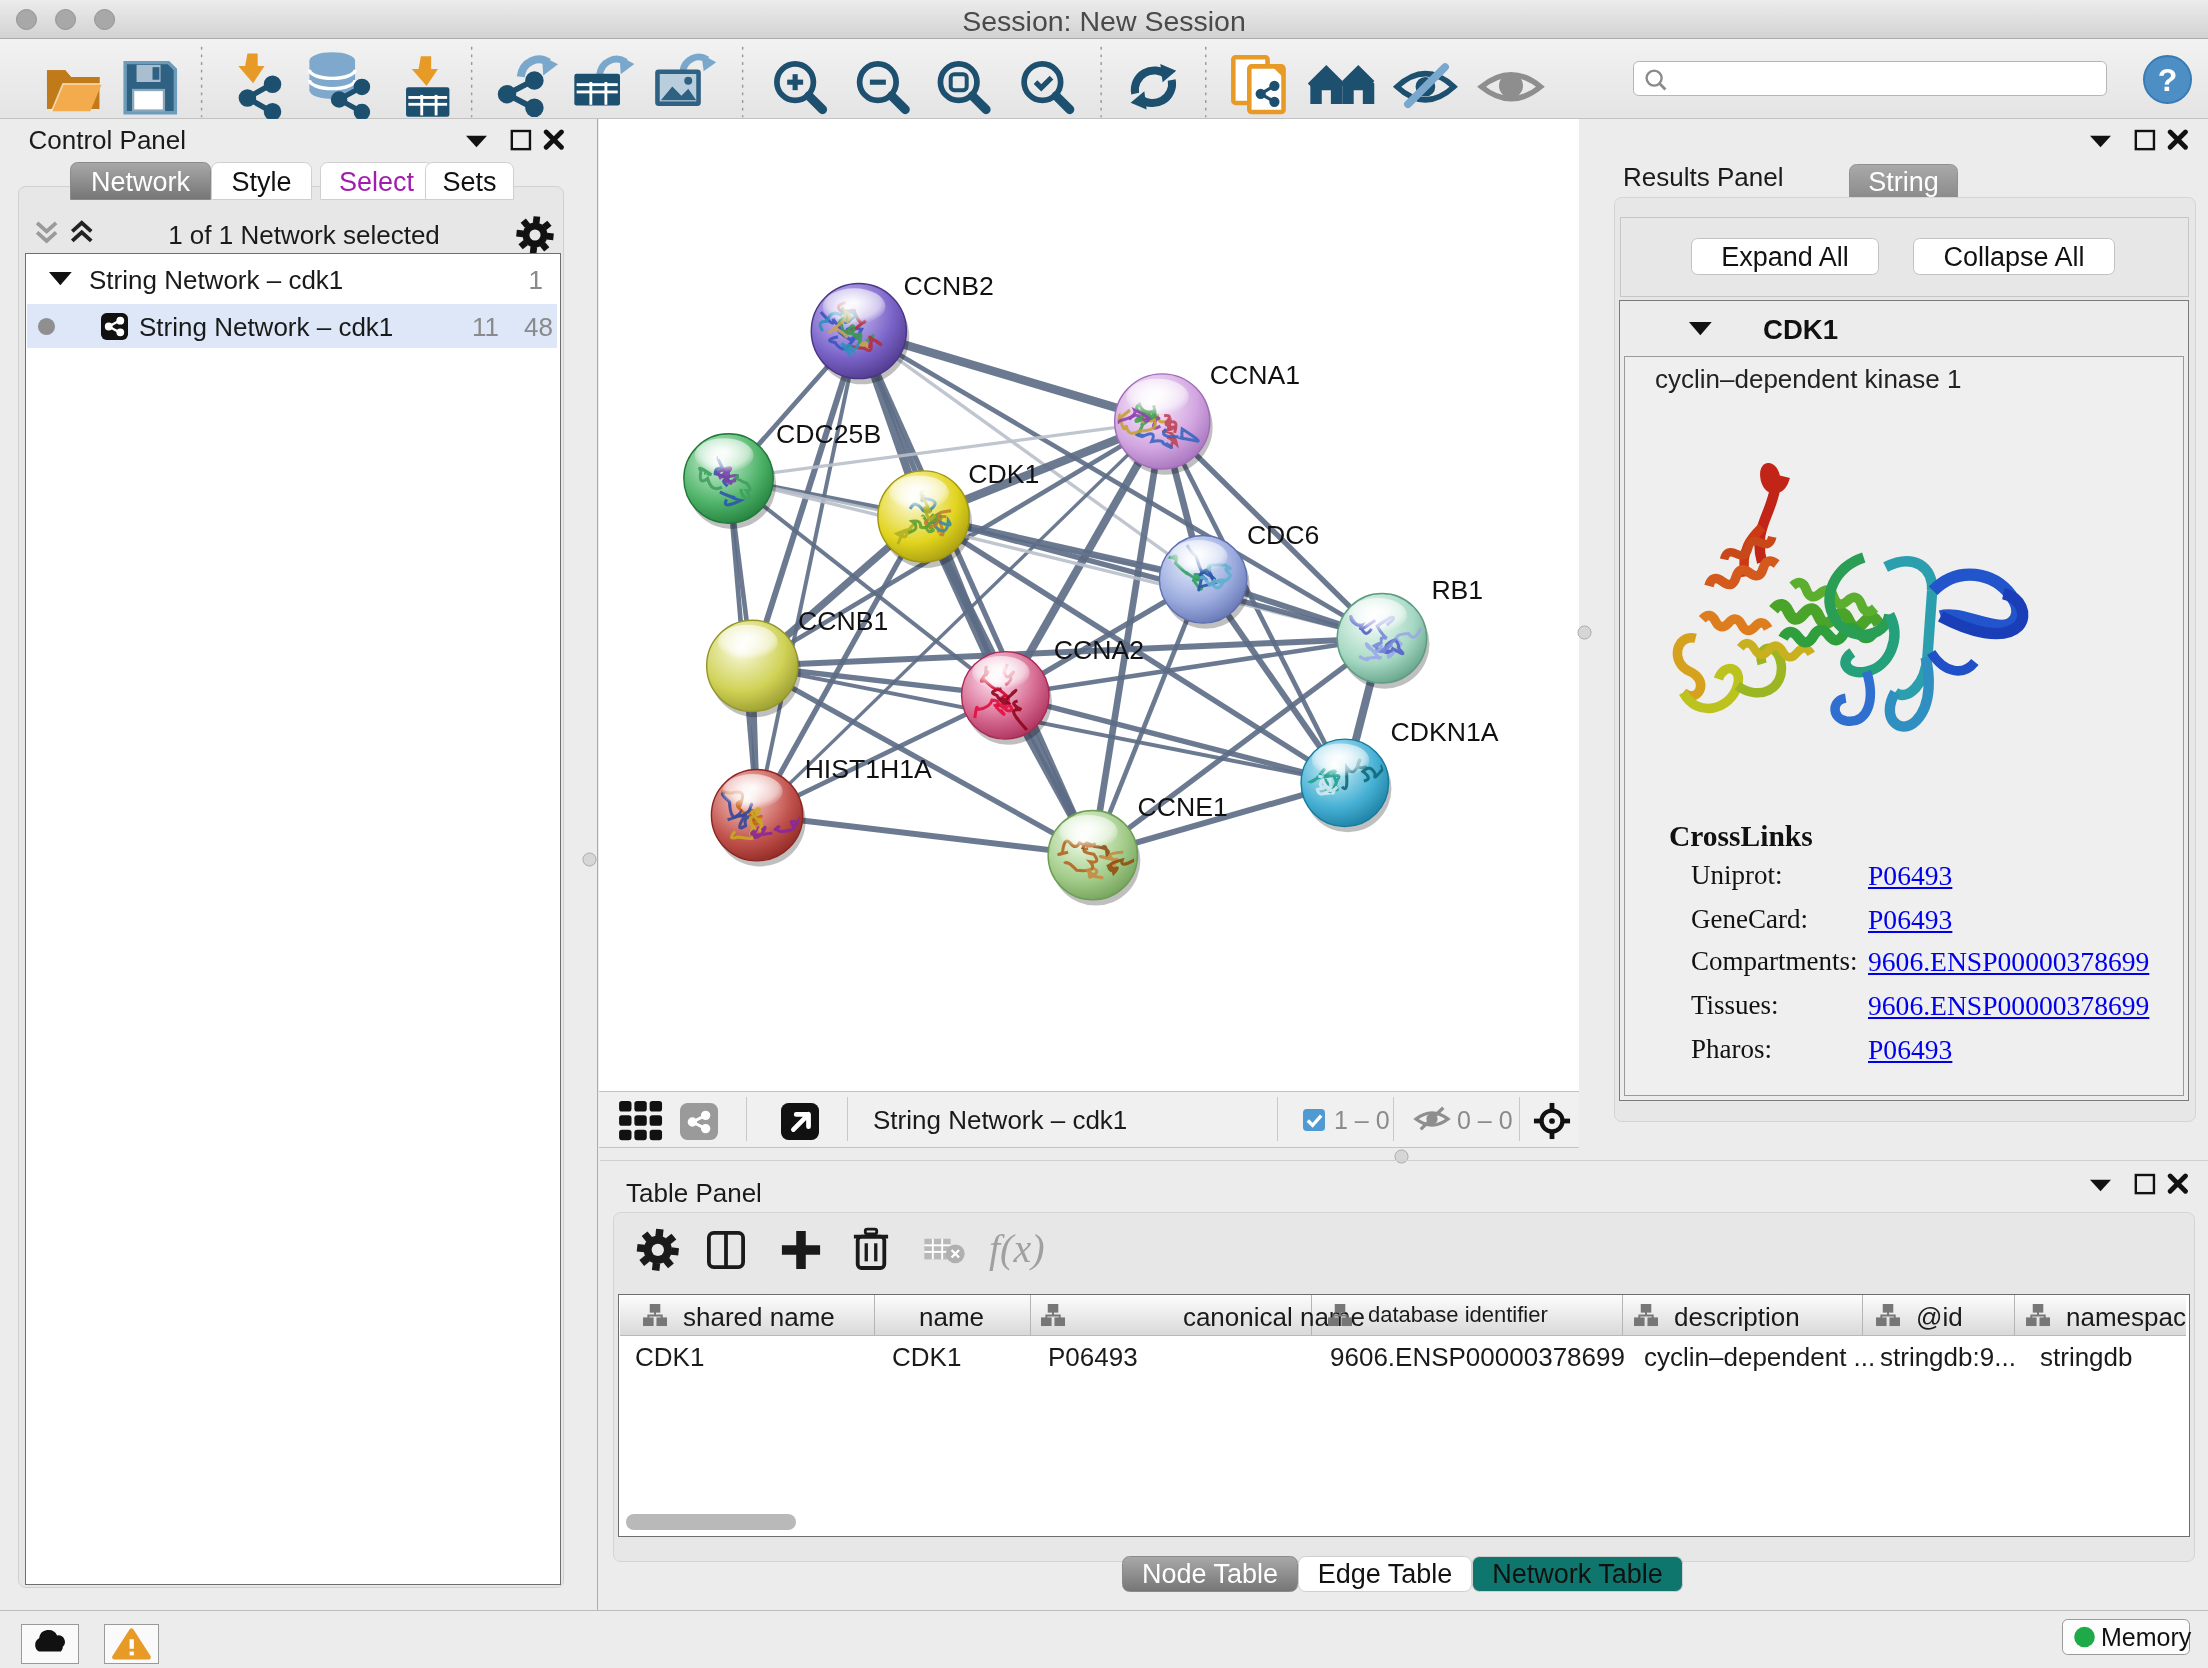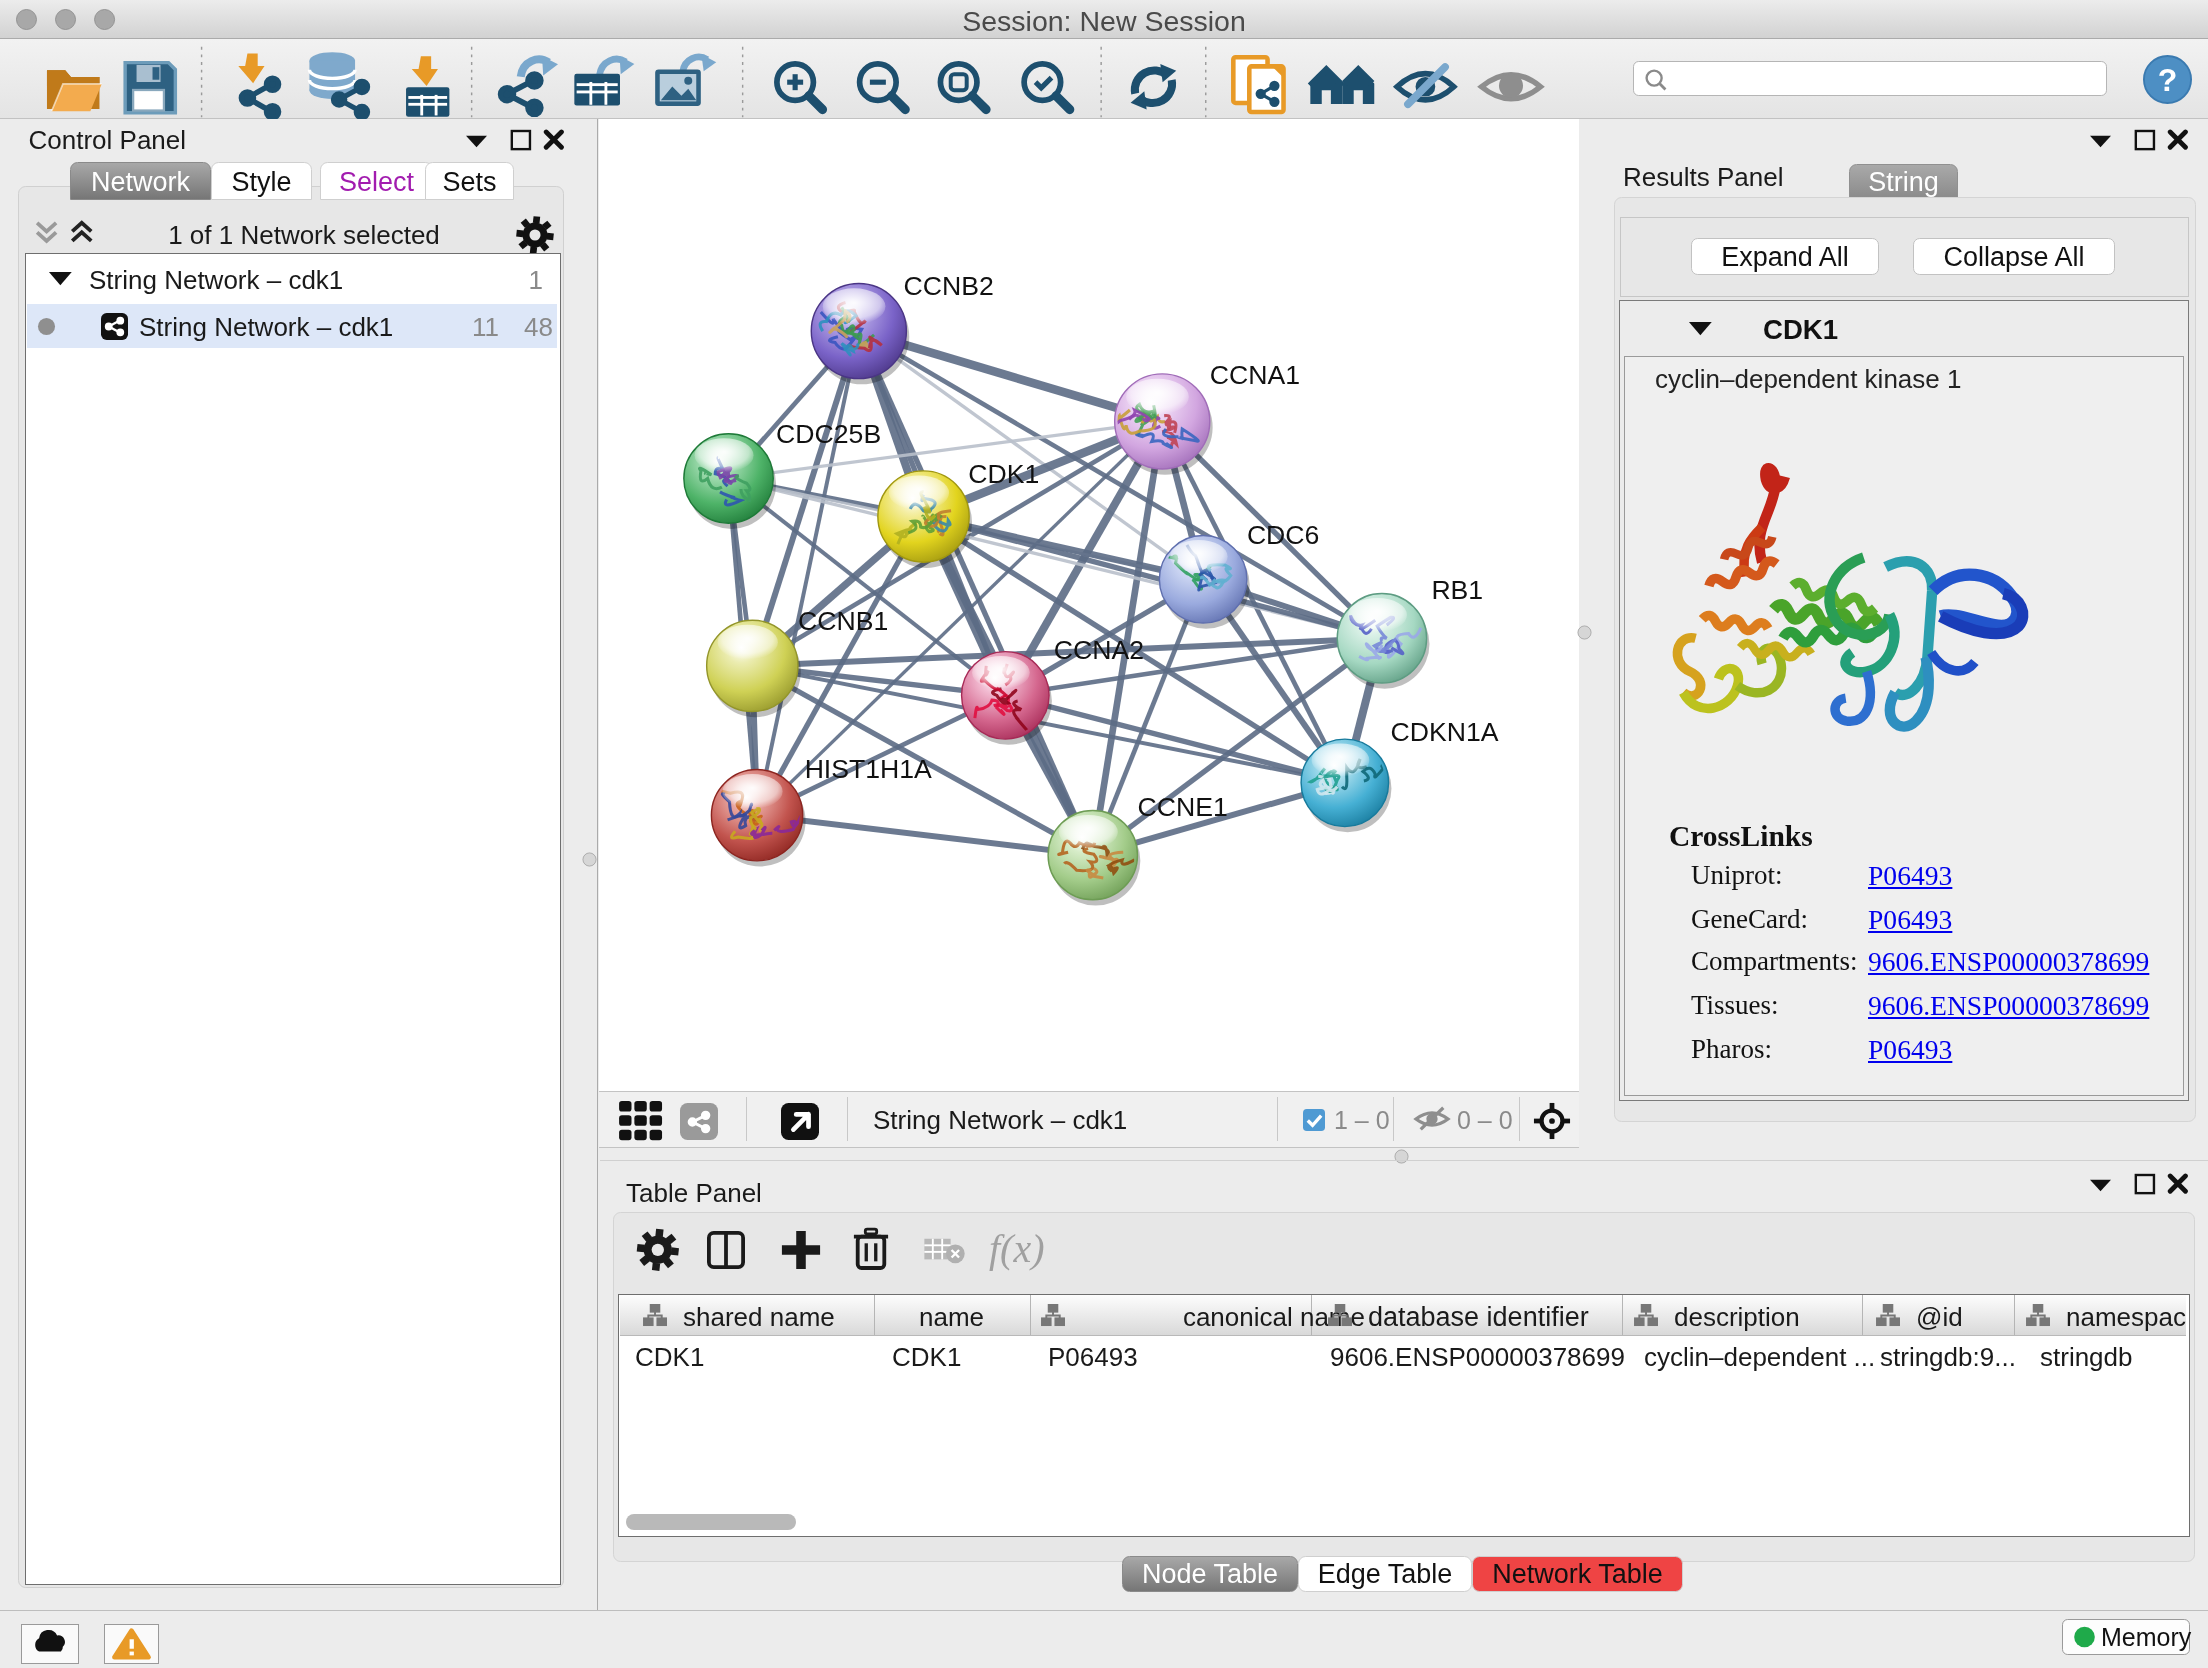--- a/index.html
+++ b/index.html
@@ -717,21 +717,21 @@
   </svg>
 <div style="position:absolute;left:1080px;top:1302px;width:285px;height:28.5px;font-size:26px;color:#1a1a1a;text-align:right;">canonical name</div>
 <svg width="25" height="23" style="position:absolute;left:1328px;top:1304px;" viewBox="0 0 26 24">
     <g fill="none" stroke="#777" stroke-width="2">
       <rect x="8" y="1" width="9" height="7" fill="#777"></rect>
       <rect x="1" y="15" width="9" height="7" fill="#777"></rect>
       <rect x="15" y="15" width="9" height="7" fill="#777"></rect>
       <path d="M12.5,8 v4 M5.5,15 v-3 h14 v3"></path>
     </g>
   </svg>
-<div style="position:absolute;left:1368px;top:1302px;width:285px;height:28.5px;font-size:27px;color:#1a1a1a;">database identifier</div>
+<div style="position:absolute;left:1368px;top:1302px;width:285px;height:28.5px;font-size:22px;color:#1a1a1a;">database identifier</div>
 <svg width="25" height="23" style="position:absolute;left:1634px;top:1304px;" viewBox="0 0 26 24">
     <g fill="none" stroke="#777" stroke-width="2">
       <rect x="8" y="1" width="9" height="7" fill="#777"></rect>
       <rect x="1" y="15" width="9" height="7" fill="#777"></rect>
       <rect x="15" y="15" width="9" height="7" fill="#777"></rect>
       <path d="M12.5,8 v4 M5.5,15 v-3 h14 v3"></path>
     </g>
   </svg>
 <div style="position:absolute;left:1674px;top:1302px;width:285px;height:28.5px;font-size:26px;color:#1a1a1a;">description</div>
 <svg width="25" height="23" style="position:absolute;left:1876px;top:1304px;" viewBox="0 0 26 24">
@@ -755,21 +755,21 @@
 <div style="position:absolute;left:635px;top:1342px;width:304px;height:28.5px;font-size:26px;color:#1a1a1a;">CDK1</div>
 <div style="position:absolute;left:892px;top:1342px;width:304px;height:28.5px;font-size:26px;color:#1a1a1a;">CDK1</div>
 <div style="position:absolute;left:1048px;top:1342px;width:304px;height:28.5px;font-size:26px;color:#1a1a1a;">P06493</div>
 <div style="position:absolute;left:1330px;top:1342px;width:304px;height:28.5px;font-size:26px;color:#1a1a1a;">9606.ENSP00000378699</div>
 <div style="position:absolute;left:1644px;top:1342px;width:304px;height:28.5px;font-size:26px;color:#1a1a1a;">cyclin–dependent ...</div>
 <div style="position:absolute;left:1880px;top:1342px;width:304px;height:28.5px;font-size:26px;color:#1a1a1a;">stringdb:9...</div>
 <div style="position:absolute;left:2040px;top:1342px;width:304px;height:28.5px;font-size:26px;color:#1a1a1a;">stringdb</div>
 <div style="position:absolute;left:626px;top:1514px;width:170px;height:16px;background:#b9b9b9;border-radius:8.6px;"></div>
 <div style="position:absolute;left:1122px;top:1556px;width:174px;height:34px;background:linear-gradient(#a8a8a8,#767676);color:#fff;border:1px solid #8a8a8a;border-radius:7.6px;font-size:27px;text-align:center;line-height:35px;">Node Table</div>
 <div style="position:absolute;left:1298px;top:1556px;width:172px;height:34px;background:#fff;color:#111;border:1px solid #cfcfcf;border-radius:7.6px;font-size:27px;text-align:center;line-height:35px;">Edge Table</div>
-<div style="position:absolute;left:1472px;top:1556px;width:209px;height:34px;background:#ef4444;color:#111;border:1px solid #cfcfcf;border-radius:7.6px;font-size:27px;text-align:center;line-height:35px;">Network Table</div>
+<div style="position:absolute;left:1472px;top:1556px;width:209px;height:34px;background:#0f766e;color:#111;border:1px solid #cfcfcf;border-radius:7.6px;font-size:27px;text-align:center;line-height:35px;">Network Table</div>
 <div style="position:absolute;left:0px;top:1610px;width:2208px;height:1px;background:#bdbdbd;"></div>
 <div style="position:absolute;left:0px;top:1611px;width:2208px;height:57px;background:#ececec;"></div>
 <div style="position:absolute;left:21px;top:1624px;width:56px;height:38px;background:#fafafa;border:1.9px solid #9a9a9a;">
     <svg width="56" height="38" viewBox="0 0 59 40">
       <path d="M18,28 a8,8 0 0 1 0,-14 a10,10 0 0 1 19,-3 a7,7 0 0 1 6,12 a6,6 0 0 1 -2,5 z" fill="#111"></path>
     </svg>
   </div>
 <div style="position:absolute;left:104px;top:1624px;width:53px;height:38px;background:#fafafa;border:1.9px solid #9a9a9a;">
     <svg width="53" height="38" viewBox="0 0 56 40">
       <path d="M28,6 L46,34 L10,34 z" fill="#e89a27" stroke="#e89a27" stroke-width="5" stroke-linejoin="round"></path>

